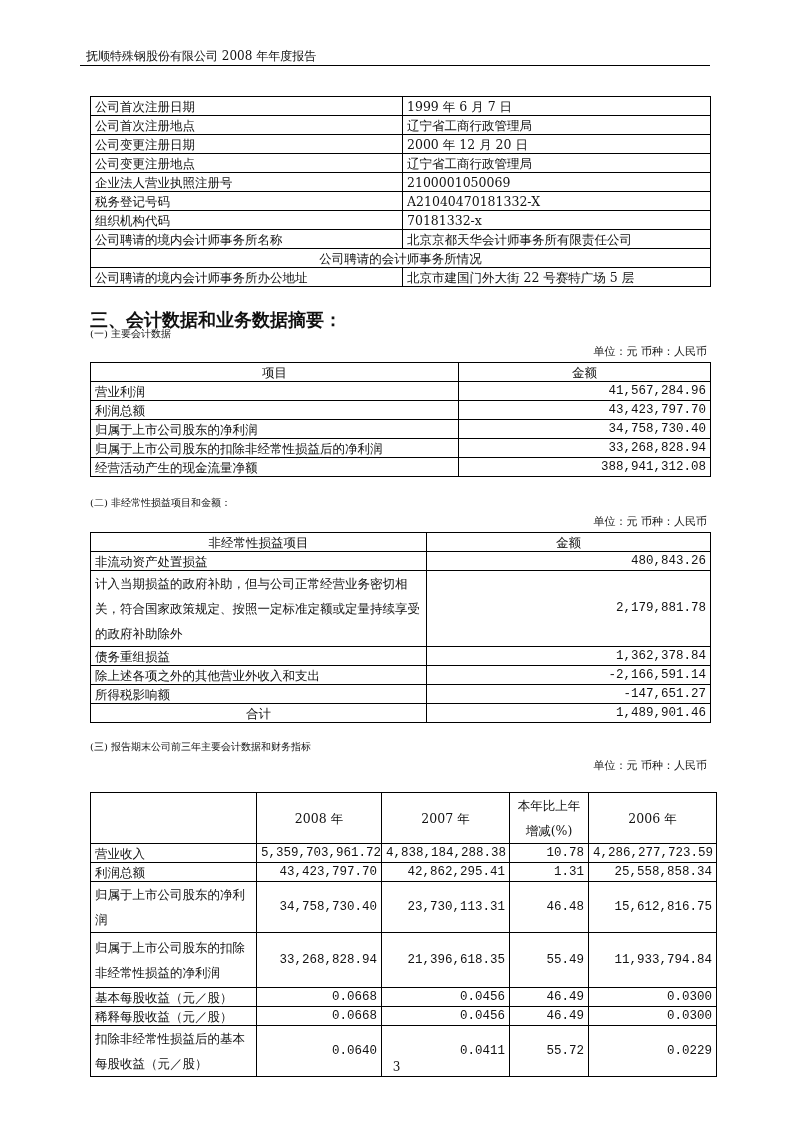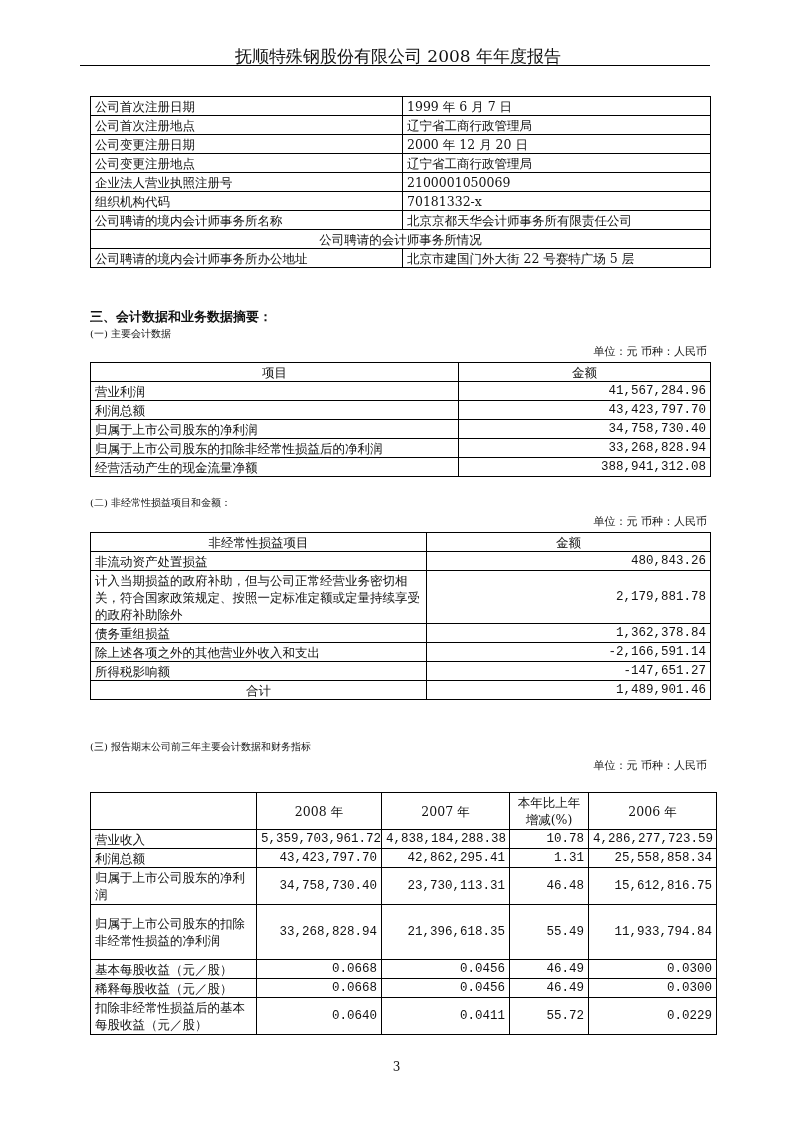--- a/index.html
+++ b/index.html
@@ -4,37 +4,37 @@
 <style>
   html, body { margin: 0; padding: 0; background: #ffffff; }
   body {
     width: 793px; height: 1122px; position: relative; overflow: hidden;
     font-family: "DejaVu Serif", "Liberation Serif", serif;
     color: #111;
     font-size: 12.5px;
   }
   .header {
     position: absolute; left: 86px; top: 48px; width: 624px;
-    font-size: 17px; line-height: 16px; text-align: center;
+    font-size: 12px; line-height: 16px;
   }
   .header-rule {
     position: absolute; left: 80px; top: 65px; width: 630px; height: 0;
     border-top: 1.5px solid #000;
   }
   table { border-collapse: collapse; position: absolute; table-layout: fixed; }
   td, th {
     border: 1px solid #000; padding: 0 4px; font-weight: normal;
     line-height: 17px; vertical-align: middle; overflow: hidden; white-space: nowrap;
   }
-  .wrap { white-space: normal; line-height: 17px; }
+  .wrap { white-space: normal; line-height: 25px; }
   .num { text-align: right; font-family: "Liberation Mono", "DejaVu Sans Mono", monospace; letter-spacing: 0px; }
   .center { text-align: center; }
   .info-table { left: 90px; top: 96px; width: 620px; }
   .info-table td { height: 18px; }
-  .section-title { position: absolute; left: 90px; top: 308px; font-weight: bold; font-size: 13px; }
+  .section-title { position: absolute; left: 90px; top: 308px; font-weight: bold; font-size: 18px; }
   .sub-title { position: absolute; left: 90px; font-size: 10px; }
   .unit { position: absolute; right: 86px; font-size: 11px; }
   .t1 { left: 90px; top: 362px; width: 620px; }
   .t1 td { height: 18px; }
   .t2 { left: 90px; top: 532px; width: 620px; }
   .t2 td { height: 18px; }
   .t3 { left: 90px; top: 792px; width: 626px; }
   .t3 td { height: 18px; }
   .page-num { position: absolute; left: 0; width: 793px; top: 1060px; text-align: center; font-size: 12px; }
 </style>
@@ -64,20 +64,24 @@
       </tr>
     <tr>
         <td>公司变更注册地点</td>
         <td>辽宁省工商行政管理局</td>
       </tr>
     <tr>
         <td>企业法人营业执照注册号</td>
         <td>2100001050069</td>
       </tr>
     <tr>
+        <td>税务登记号码</td>
+        <td>A21040470181332-X</td>
+      </tr>
+    <tr>
         <td>组织机构代码</td>
         <td>70181332-x</td>
       </tr>
     <tr>
         <td>公司聘请的境内会计师事务所名称</td>
         <td>北京京都天华会计师事务所有限责任公司</td>
       </tr>
     <tr>
         <td colspan="2" class="center">公司聘请的会计师事务所情况</td>
       </tr>

